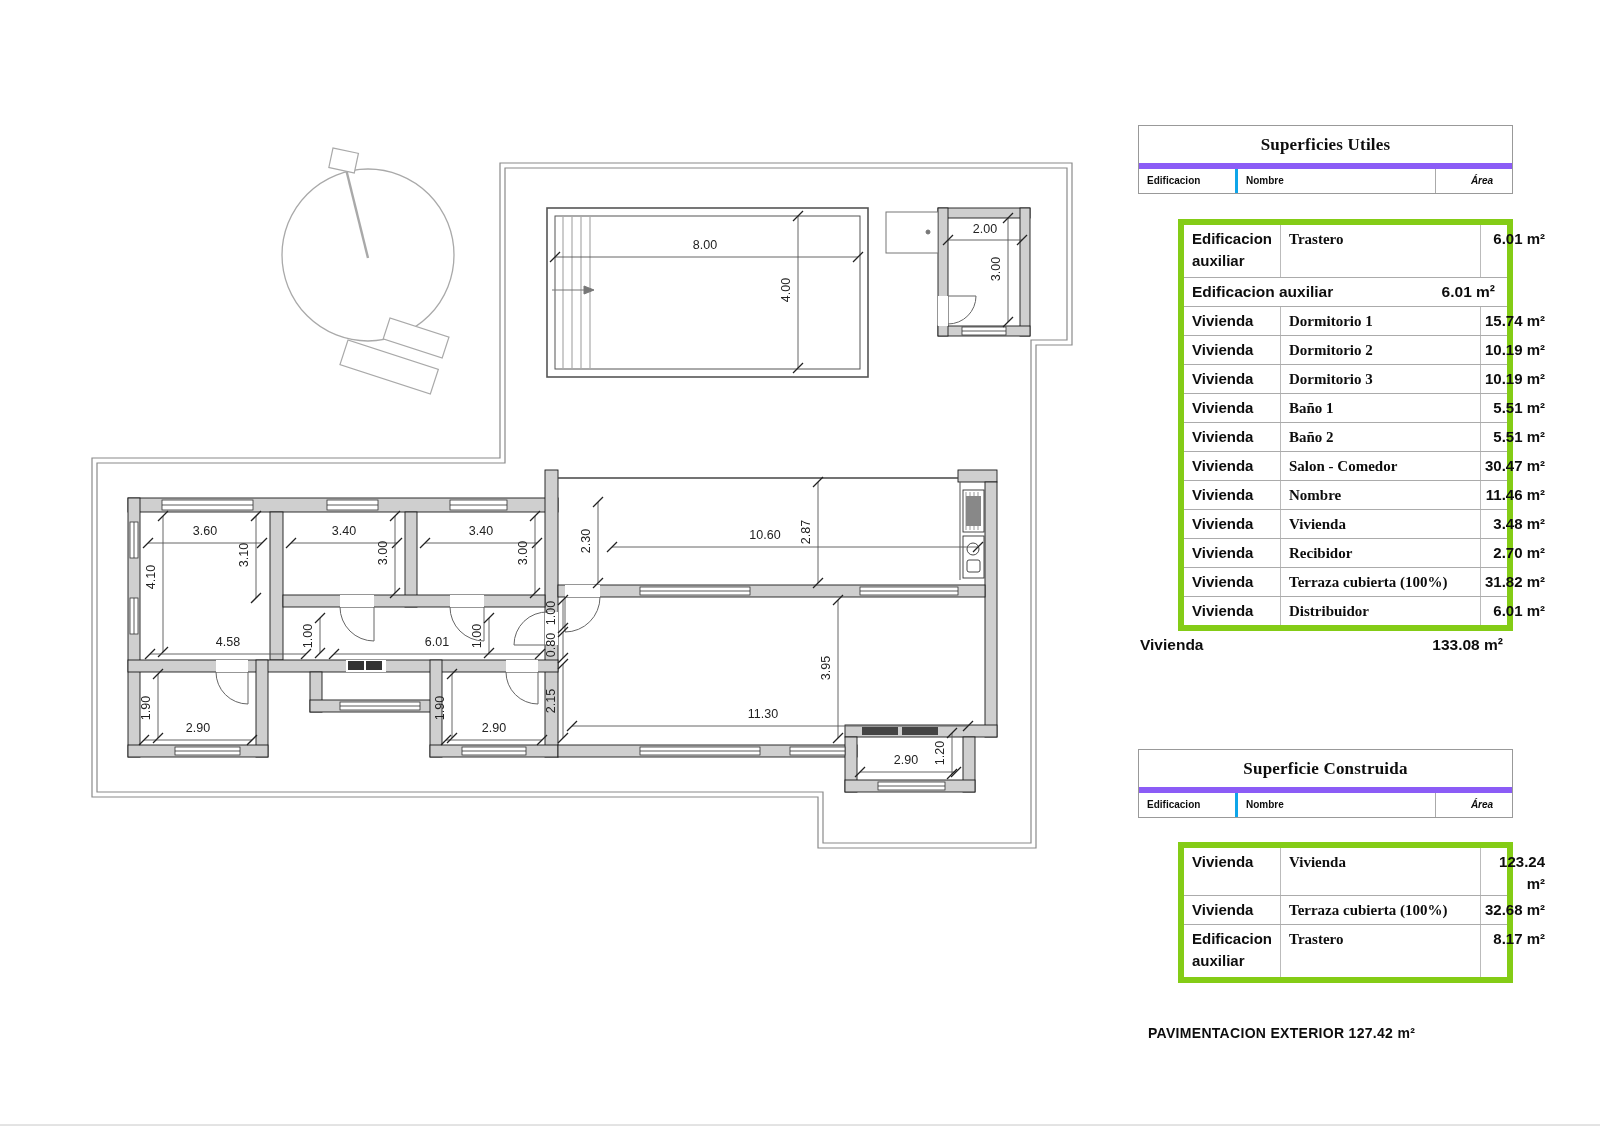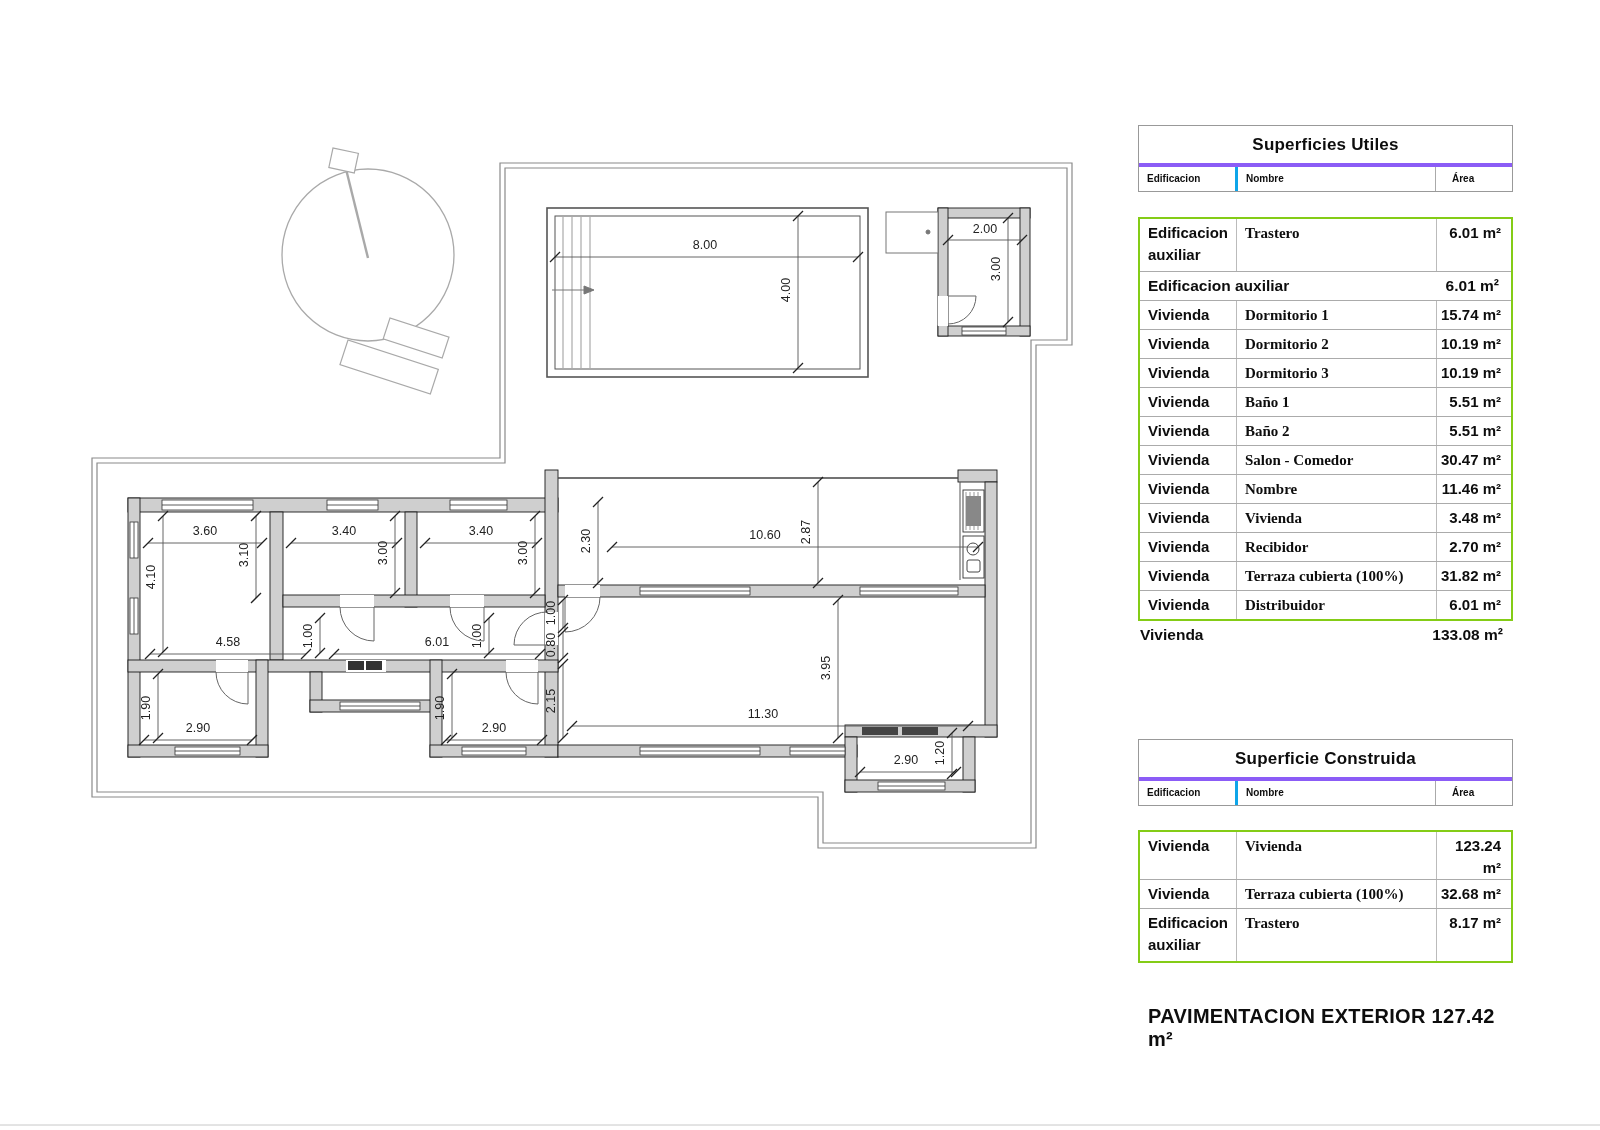--- a/index.html
+++ b/index.html
@@ -3,43 +3,43 @@
 <meta charset="utf-8">
 <style>
   html,body{margin:0;padding:0;background:#fff;}
   body{width:1600px;height:1130px;overflow:hidden;font-family:"Liberation Sans",sans-serif;}
   .page{position:relative;width:1600px;height:1130px;background:#fff;}
   svg#plan{position:absolute;left:0;top:0;}
 
   
   #tables{position:absolute;left:1138px;top:125px;width:375px;color:#0d0d0d;font-weight:bold;}
   .thead{border:1px solid #999;background:#fff;}
-  .ttitle{height:37px;line-height:37px;text-align:center;font-size:17px;border-bottom:4px solid #8b5cf6;letter-spacing:.2px;}
+  .ttitle{height:37px;line-height:37px;text-align:center;font-size:17px;border-bottom:6px solid #8b5cf6;letter-spacing:.2px;font-family:Liberation Serif, serif;}
   .tcols{display:grid;grid-template-columns:96px 200px 77px;height:24px;line-height:24px;font-size:10px;}
   .tcols span{padding-left:8px;}
-  .tcols .c3{padding-left:16px;text-align:left;}
+  .tcols .c3{padding-left:16px;text-align:center;font-style:italic;}
   .tcols .c2{border-left:3px solid #0ea5e9;}
   .tcols .c3{border-left:1px solid #aaa;}
-  .tbody{margin-top:25px;border:2px solid #84cc16;}
+  .tbody{margin-top:25px;border:6px solid #84cc16;margin-left:40px;}
   .trow{display:grid;grid-template-columns:96px 200px 77px;min-height:28px;font-size:15px;}
   .trow + .trow{border-top:1px solid #ababab;}
   .trow .cell{padding:3px 0 0 8px;line-height:22px;}
   .trow .area{padding:3px 12px 0 0;text-align:right;}
   .trow.tall{min-height:52px;}
   .trow .cell.c2x{border-left:1px solid #bbb;font-family:Liberation Serif, serif;}
   .trow .area{border-left:1px solid #bbb;}
   .trow.span{display:flex;justify-content:space-between;align-items:center;}
   .trow.span .lbl{padding-left:8px;font-size:15.5px;}
   .trow.span .val{padding-right:12px;font-size:15.5px;}
   .totals .trow2{display:flex;justify-content:space-between;height:28px;align-items:center;font-size:15.5px;}
   .totals .trow2 .lbl{padding-left:2px;}
   .totals .trow2 .val{padding-right:10px;}
   #sec2{margin-top:90px;}
   #sec2 .tbody{margin-top:24px;}
-  .footnote{margin-top:42px;padding-left:10px;font-size:20px;letter-spacing:.3px;}
+  .footnote{margin-top:42px;padding-left:10px;font-size:14px;letter-spacing:.3px;}
 </style>
 </head>
 <body>
 
 <div class="page">
 
 <svg id="plan" width="1600" height="1130" viewBox="0 0 1600 1130">
 
   <g stroke="#8a8a8a" stroke-width="1.2" fill="none">
     <path d="M500,163 H1072 V345 H1036 V848 H818 V797 H92 V458 H500 Z"></path>

